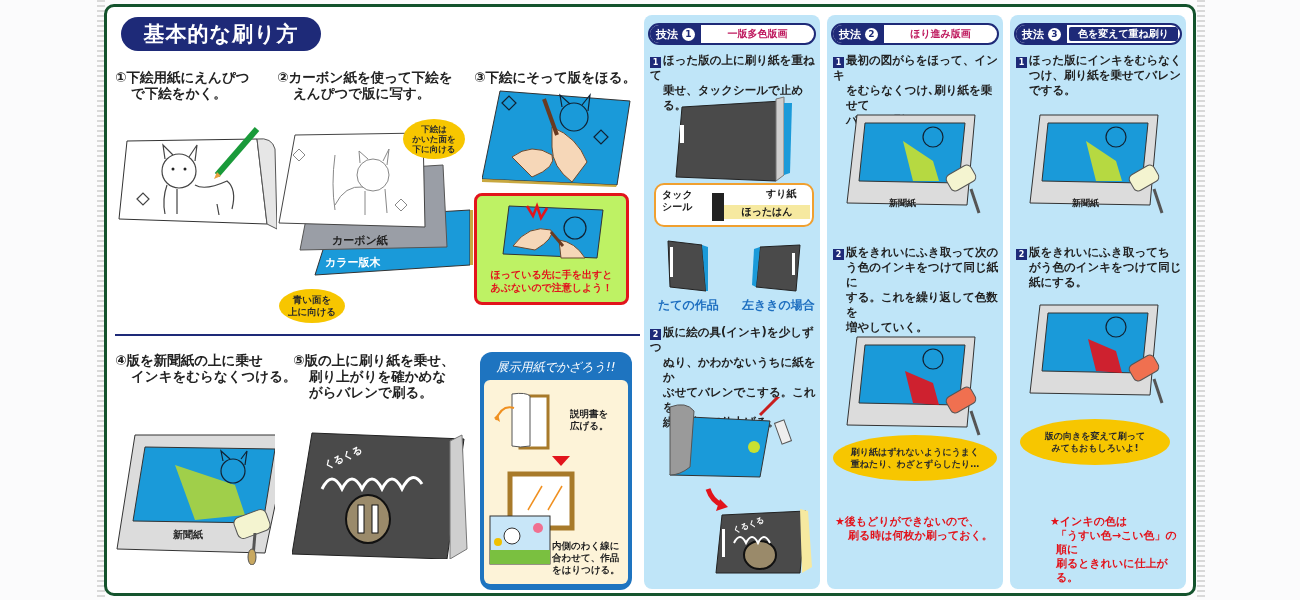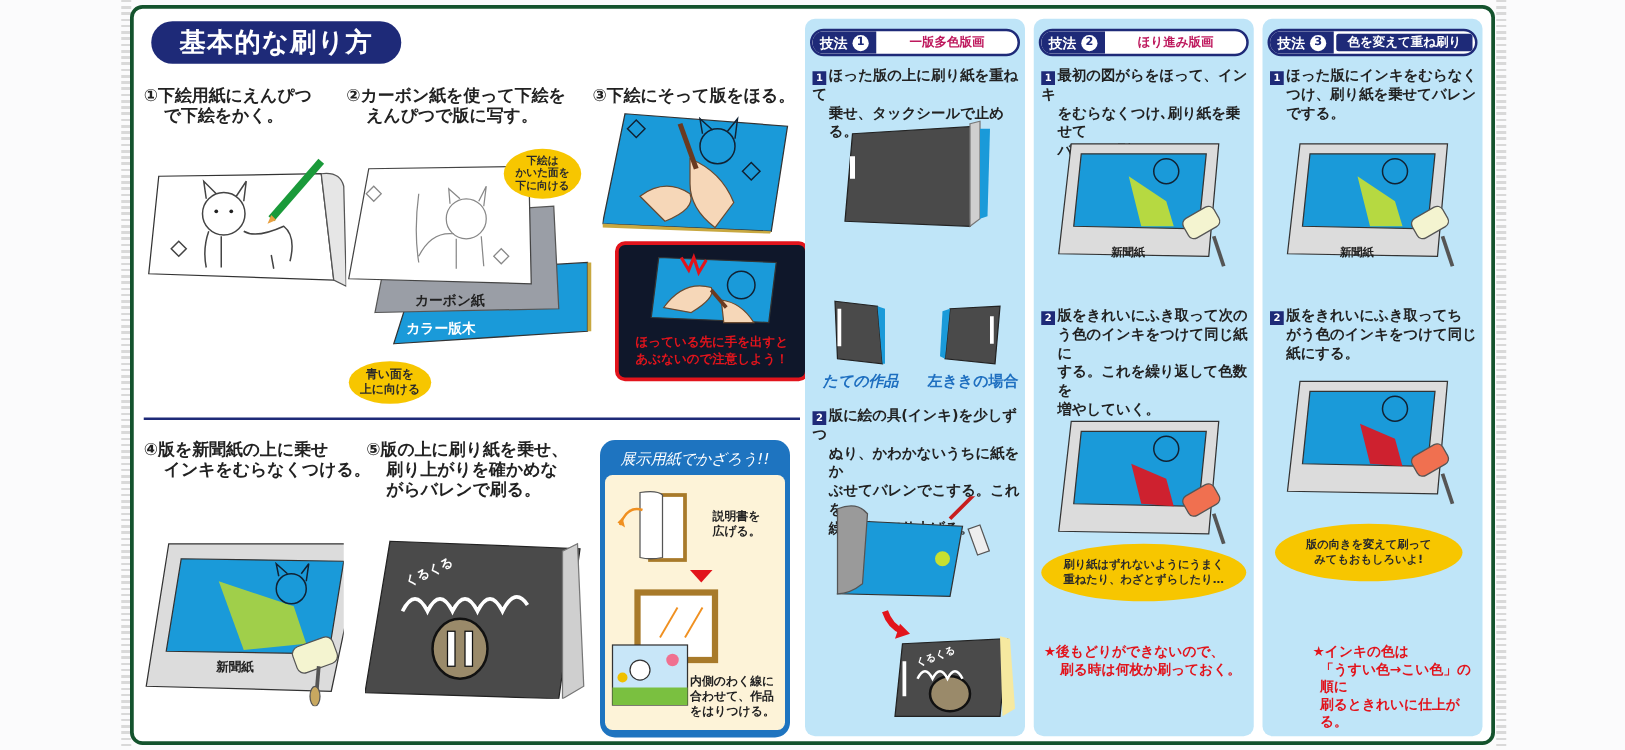--- a/index.html
+++ b/index.html
@@ -25,21 +25,21 @@
   .divider { position: absolute; left: 8px; width: 525px; top: 327px; height: 2px; background: #1e2a78; }
 
   .illus { position: absolute; }
 
   .tag { position: absolute; font-size: 10px; font-weight: bold; text-align: center; line-height: 12px; }
 
   .bubble { position: absolute; background: #f7c600; border-radius: 50%; font-size: 9.5px; font-weight: bold;
     display: flex; align-items: center; justify-content: center; text-align: center; line-height: 12px; color: #2a2a2a; }
 
   .warn-box { position: absolute; left: 367px; top: 186px; width: 155px; height: 112px;
-    border: 3px solid #e2141c; border-radius: 8px; background: #0f172a; margin-left: 18px; }
+    border: 3px solid #e2141c; border-radius: 8px; background: #bef264; }
   .warn-text { position: absolute; left: 0; right: 0; bottom: 8px; text-align: center; font-size: 10px;
     font-weight: bold; color: #e2141c; line-height: 13px; }
 
   .display-box { position: absolute; left: 373px; top: 345px; width: 152px; height: 238px;
     background: #1e74c0; border-radius: 12px; padding: 4px; }
   .display-title { color: #fff; font-size: 12px; font-weight: normal; font-style: italic; text-align: center; height: 24px; line-height: 22px; }
   .display-inner { background: #fdf3d8; border-radius: 6px; height: 204px; position: relative; }
   .display-text { position: absolute; font-size: 9.5px; font-weight: bold; line-height: 12px; color: #222; }
 
   
@@ -228,29 +228,36 @@
     <div class="tech-step" style="top:38px;">
       <span class="marker">1</span><span>ほった版の上に刷り紙を重ねて</span>
       <span class="indent">乗せ、タックシールで止める。</span>
     </div>
     <svg style="position:absolute;left:28px;top:80px;" width="130" height="90">
       <polygon points="10,12 110,6 104,86 4,82" fill="#4a4a4a" stroke="#222"></polygon>
       <polygon points="104,4 112,2 112,80 104,86" fill="#cfcfcf" stroke="#777"></polygon>
       <polygon points="112,8 120,8 118,78 112,80" fill="#1a9ad9"></polygon>
       <rect x="8" y="30" width="4" height="18" fill="#fff"></rect>
     </svg>
+    <div class="callout">
+      <div style="position:absolute;left:6px;top:4px;font-size:10px;font-weight:bold;line-height:12px;white-space:pre-line;">タック
+シール</div>
+      <div style="position:absolute;left:56px;top:8px;width:12px;height:28px;background:#222;"></div>
+      <div style="position:absolute;left:68px;top:20px;width:86px;height:14px;background:#f6e9a0;font-size:10px;font-weight:bold;text-align:center;line-height:14px;">ほったはん</div>
+      <div style="position:absolute;left:110px;top:2px;font-size:10px;font-weight:bold;">すり紙</div>
+    </div>
     <svg style="position:absolute;left:18px;top:220px;" width="150" height="60">
       <polygon points="6,6 40,10 44,56 8,52" fill="#4a4a4a" stroke="#222"></polygon>
       <polygon points="40,10 46,12 46,56 44,56" fill="#1a9ad9"></polygon>
       <rect x="8" y="12" width="3" height="30" fill="#fff"></rect>
       <polygon points="98,12 138,10 134,56 94,52" fill="#4a4a4a" stroke="#222"></polygon>
       <polygon points="92,14 98,12 94,52 90,50" fill="#1a9ad9"></polygon>
       <rect x="130" y="18" width="3" height="22" fill="#fff"></rect>
     </svg>
-    <div class="caption-blue" style="left:14px;top:282px;font-style:italic;">たての作品</div>
+    <div class="caption-blue" style="left:14px;top:282px;">たての作品</div>
     <div class="caption-blue" style="left:98px;top:282px;">左ききの場合</div>
     <div class="tech-step" style="top:310px;">
       <span class="marker">2</span><span>版に絵の具(インキ)を少しずつ</span>
       <span class="indent">ぬり、かわかないうちに紙をか</span>
       <span class="indent">ぶせてバレンでこする。これを</span>
       <span class="indent">繰り返して仕上げる。</span>
     </div>
     <svg style="position:absolute;left:6px;top:382px;" width="168" height="186">
       <polygon points="40,20 120,24 110,80 20,78" fill="#1a9ad9" stroke="#333"></polygon>
       <path d="M20,10 Q36,4 44,14 L40,70 Q30,78 20,78 Z" fill="#9a9a9a" stroke="#555"></path>

